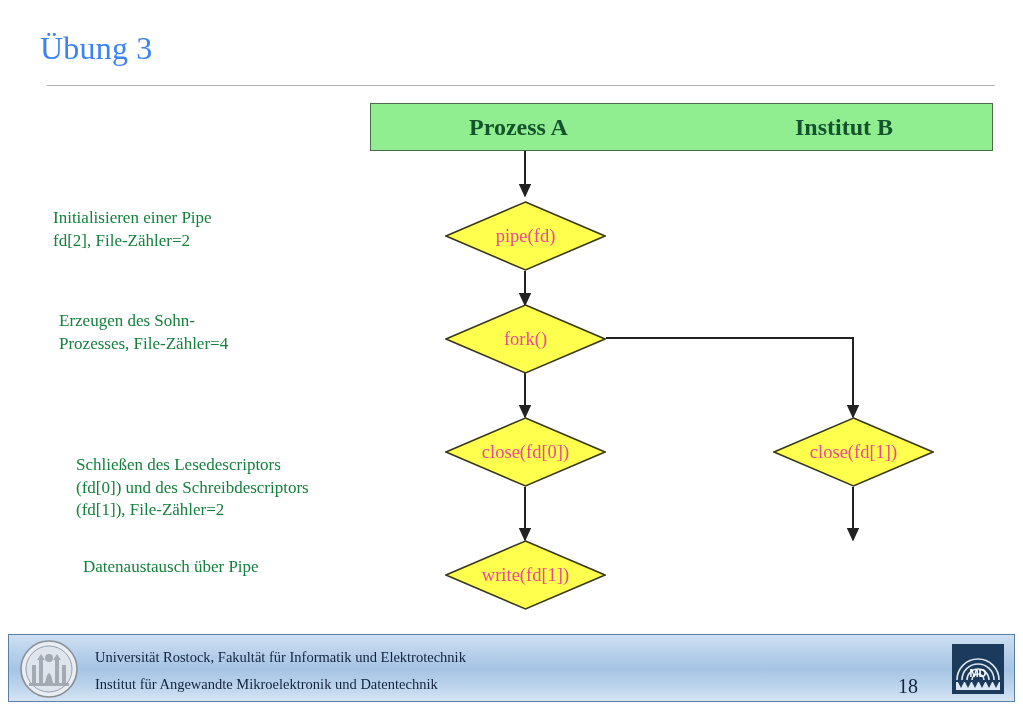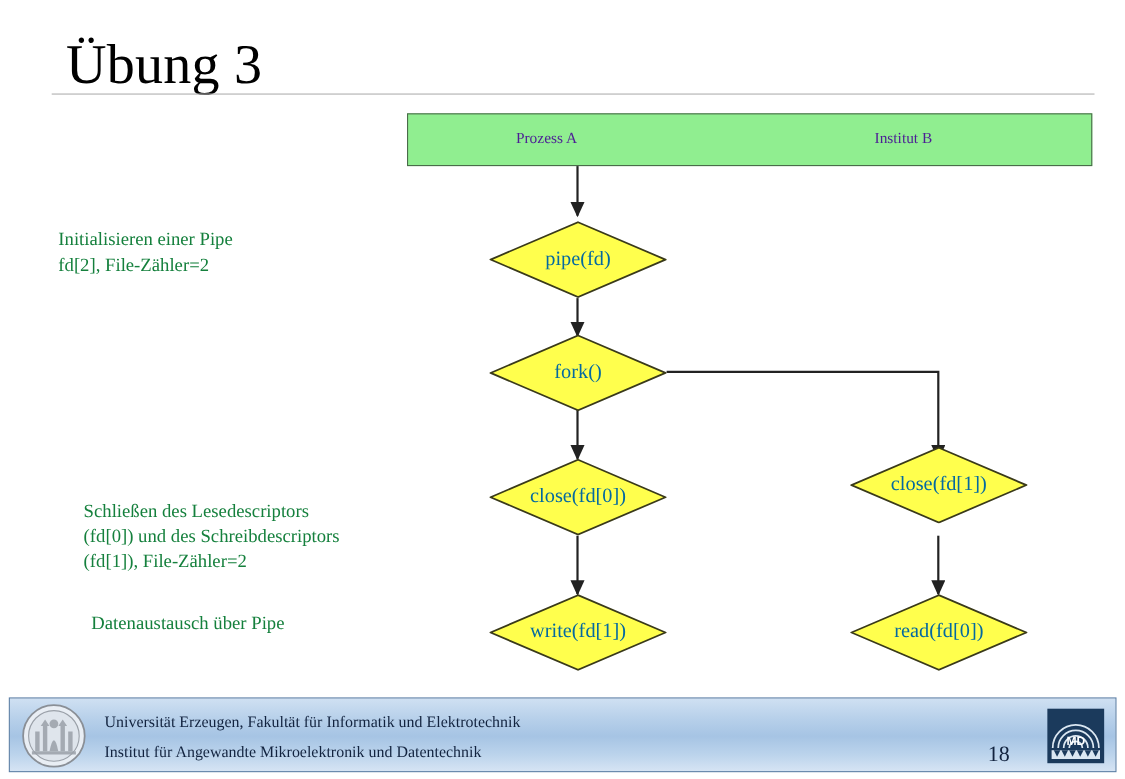--- a/index.html
+++ b/index.html
@@ -17,24 +17,24 @@
   .slide {
     position: absolute;
     left: 0; top: 0;
     width: 1023px;
     height: 708px;
   }
 
   
   .title {
     position: absolute;
-    left: 60px;
+    left: 40px;
     top: 30px;
-    font-size: 51px;
-    color: #000000;
+    font-size: 32px;
+    color: #3b82f6;
     font-family: "Liberation Serif", "DejaVu Serif", serif;
     letter-spacing: 0.2px;
     white-space: nowrap;
   }
   .title-rule {
     position: absolute;
     left: 47px;
     top: 85px;
     width: 948px;
     height: 1px;
@@ -49,23 +49,23 @@
     width: 623px;
     height: 48px;
     background: #90ee90;
     border: 1.5px solid #4a6b4a;
     box-sizing: border-box;
   }
   .proc-label {
     position: absolute;
     top: 50%;
     transform: translateY(-50%);
-    font-size: 14px;
-    font-weight: normal;
-    color: #4c1d95;
+    font-size: 24px;
+    font-weight: bold;
+    color: #14532d;
     white-space: nowrap;
     font-family: "Liberation Serif", "DejaVu Serif", serif;
   }
   .proc-a { left: 98px; }
   .proc-b { left: 424px; }
 
   
   .note {
     position: absolute;
     font-size: 17px;
@@ -86,21 +86,21 @@
   .diamond-shape {
     position: absolute;
     left: 0; top: 0;
   }
   .diamond-text {
     position: absolute;
     left: 50%;
     top: 50%;
     transform: translate(-50%, -50%);
     font-size: 18.5px;
-    color: #0369a1;
+    color: #ec4899;
     white-space: nowrap;
     font-family: "Liberation Serif", "DejaVu Serif", serif;
     pointer-events: none;
   }
 
   
   .conn {
     position: absolute;
   }
 
@@ -161,20 +161,22 @@
   <div class="title">Übung 3</div>
   <div class="title-rule"></div>
 
   <div class="proc-bar">
     <div class="proc-label proc-a">Prozess A</div>
     <div class="proc-label proc-b">Institut B</div>
   </div>
 
   <div class="note note-1">Initialisieren einer Pipe
 fd[2], File-Zähler=2</div>
+  <div class="note note-2">Erzeugen des Sohn-
+Prozesses, File-Zähler=4</div>
   <div class="note note-3">Schließen des Lesedescriptors
 (fd[0]) und des Schreibdescriptors
 (fd[1]), File-Zähler=2</div>
   <div class="note note-4">Datenaustausch über Pipe</div>
 
   <svg class="conn" style="left:0; top:0; width:1023px; height:708px;" viewBox="0 0 1023 708">
     <defs>
       <marker id="arrowhead" markerWidth="9" markerHeight="9" refX="6.2" refY="3.2" orient="auto" markerUnits="strokeWidth">
         <path d="M0,0 L7,3.2 L0,6.4 z" fill="#222222"></path>
       </marker>
@@ -214,53 +216,47 @@
     <div class="diamond-text">close(fd[0])</div>
   </div>
 
   <div class="diamond-wrap" style="left:445px; top:540px; width:161px; height:70px;">
     <svg class="diamond-shape" width="161" height="70" viewBox="0 0 161 70">
       <polygon points="80.5,1 160,35 80.5,69 1,35" fill="#ffff4d" stroke="#3a3a1a" stroke-width="1.6"></polygon>
     </svg>
     <div class="diamond-text">write(fd[1])</div>
   </div>
 
-  <div class="diamond-wrap" style="left:773px; top:406px; width:161px; height:70px;">
+  <div class="diamond-wrap" style="left:773px; top:417px; width:161px; height:70px;">
     <svg class="diamond-shape" width="161" height="70" viewBox="0 0 161 70">
       <polygon points="80.5,1 160,35 80.5,69 1,35" fill="#ffff4d" stroke="#3a3a1a" stroke-width="1.6"></polygon>
     </svg>
     <div class="diamond-text">close(fd[1])</div>
   </div>
 
-  <div class="diamond-wrap" style="left:773px; top:540px; width:161px; height:70px;">
-    <svg class="diamond-shape" width="161" height="70" viewBox="0 0 161 70">
-      <polygon points="80.5,1 160,35 80.5,69 1,35" fill="#ffff4d" stroke="#3a3a1a" stroke-width="1.6"></polygon>
-    </svg>
-    <div class="diamond-text">read(fd[0])</div>
-  </div>
 
   <div class="footer">
 
     <svg class="uni-seal" viewBox="0 0 60 60">
       <circle cx="30" cy="30" r="28" fill="#e9eef4" stroke="#8a8f96" stroke-width="1.6"></circle>
       <circle cx="30" cy="30" r="23" fill="#dfe5ec" stroke="#9aa0a8" stroke-width="1"></circle>
       <g fill="#9aa0a8" opacity="0.85">
         <rect x="13" y="26" width="4" height="18"></rect>
         <rect x="20" y="21" width="4" height="23"></rect>
         <rect x="36" y="21" width="4" height="23"></rect>
         <rect x="43" y="26" width="4" height="18"></rect>
         <path d="M26 44 q4 -20 8 0 z"></path>
         <circle cx="30" cy="19" r="4"></circle>
         <path d="M10 44 h40 v3 h-40 z"></path>
         <path d="M18 21 l4 -6 l4 6 z"></path>
         <path d="M34 21 l4 -6 l4 6 z"></path>
       </g>
     </svg>
 
-    <div class="footer-line footer-line-1">Universität Erzeugen, Fakultät für Informatik und Elektrotechnik</div>
+    <div class="footer-line footer-line-1">Universität Rostock, Fakultät für Informatik und Elektrotechnik</div>
     <div class="footer-line footer-line-2">Institut für Angewandte Mikroelektronik und Datentechnik</div>
     <div class="page-num">18</div>
 
     <svg class="md-logo" viewBox="0 0 52 50">
       <rect x="0" y="0" width="52" height="50" fill="#1b3a5c"></rect>
       <g fill="none" stroke="#dbe7f2" stroke-width="1.6">
         <path d="M5 36 a21 21 0 0 1 42 0"></path>
         <path d="M10 36 a16 16 0 0 1 32 0"></path>
         <path d="M15 36 a11 11 0 0 1 22 0"></path>
         <path d="M20 36 a6 6 0 0 1 12 0"></path>

